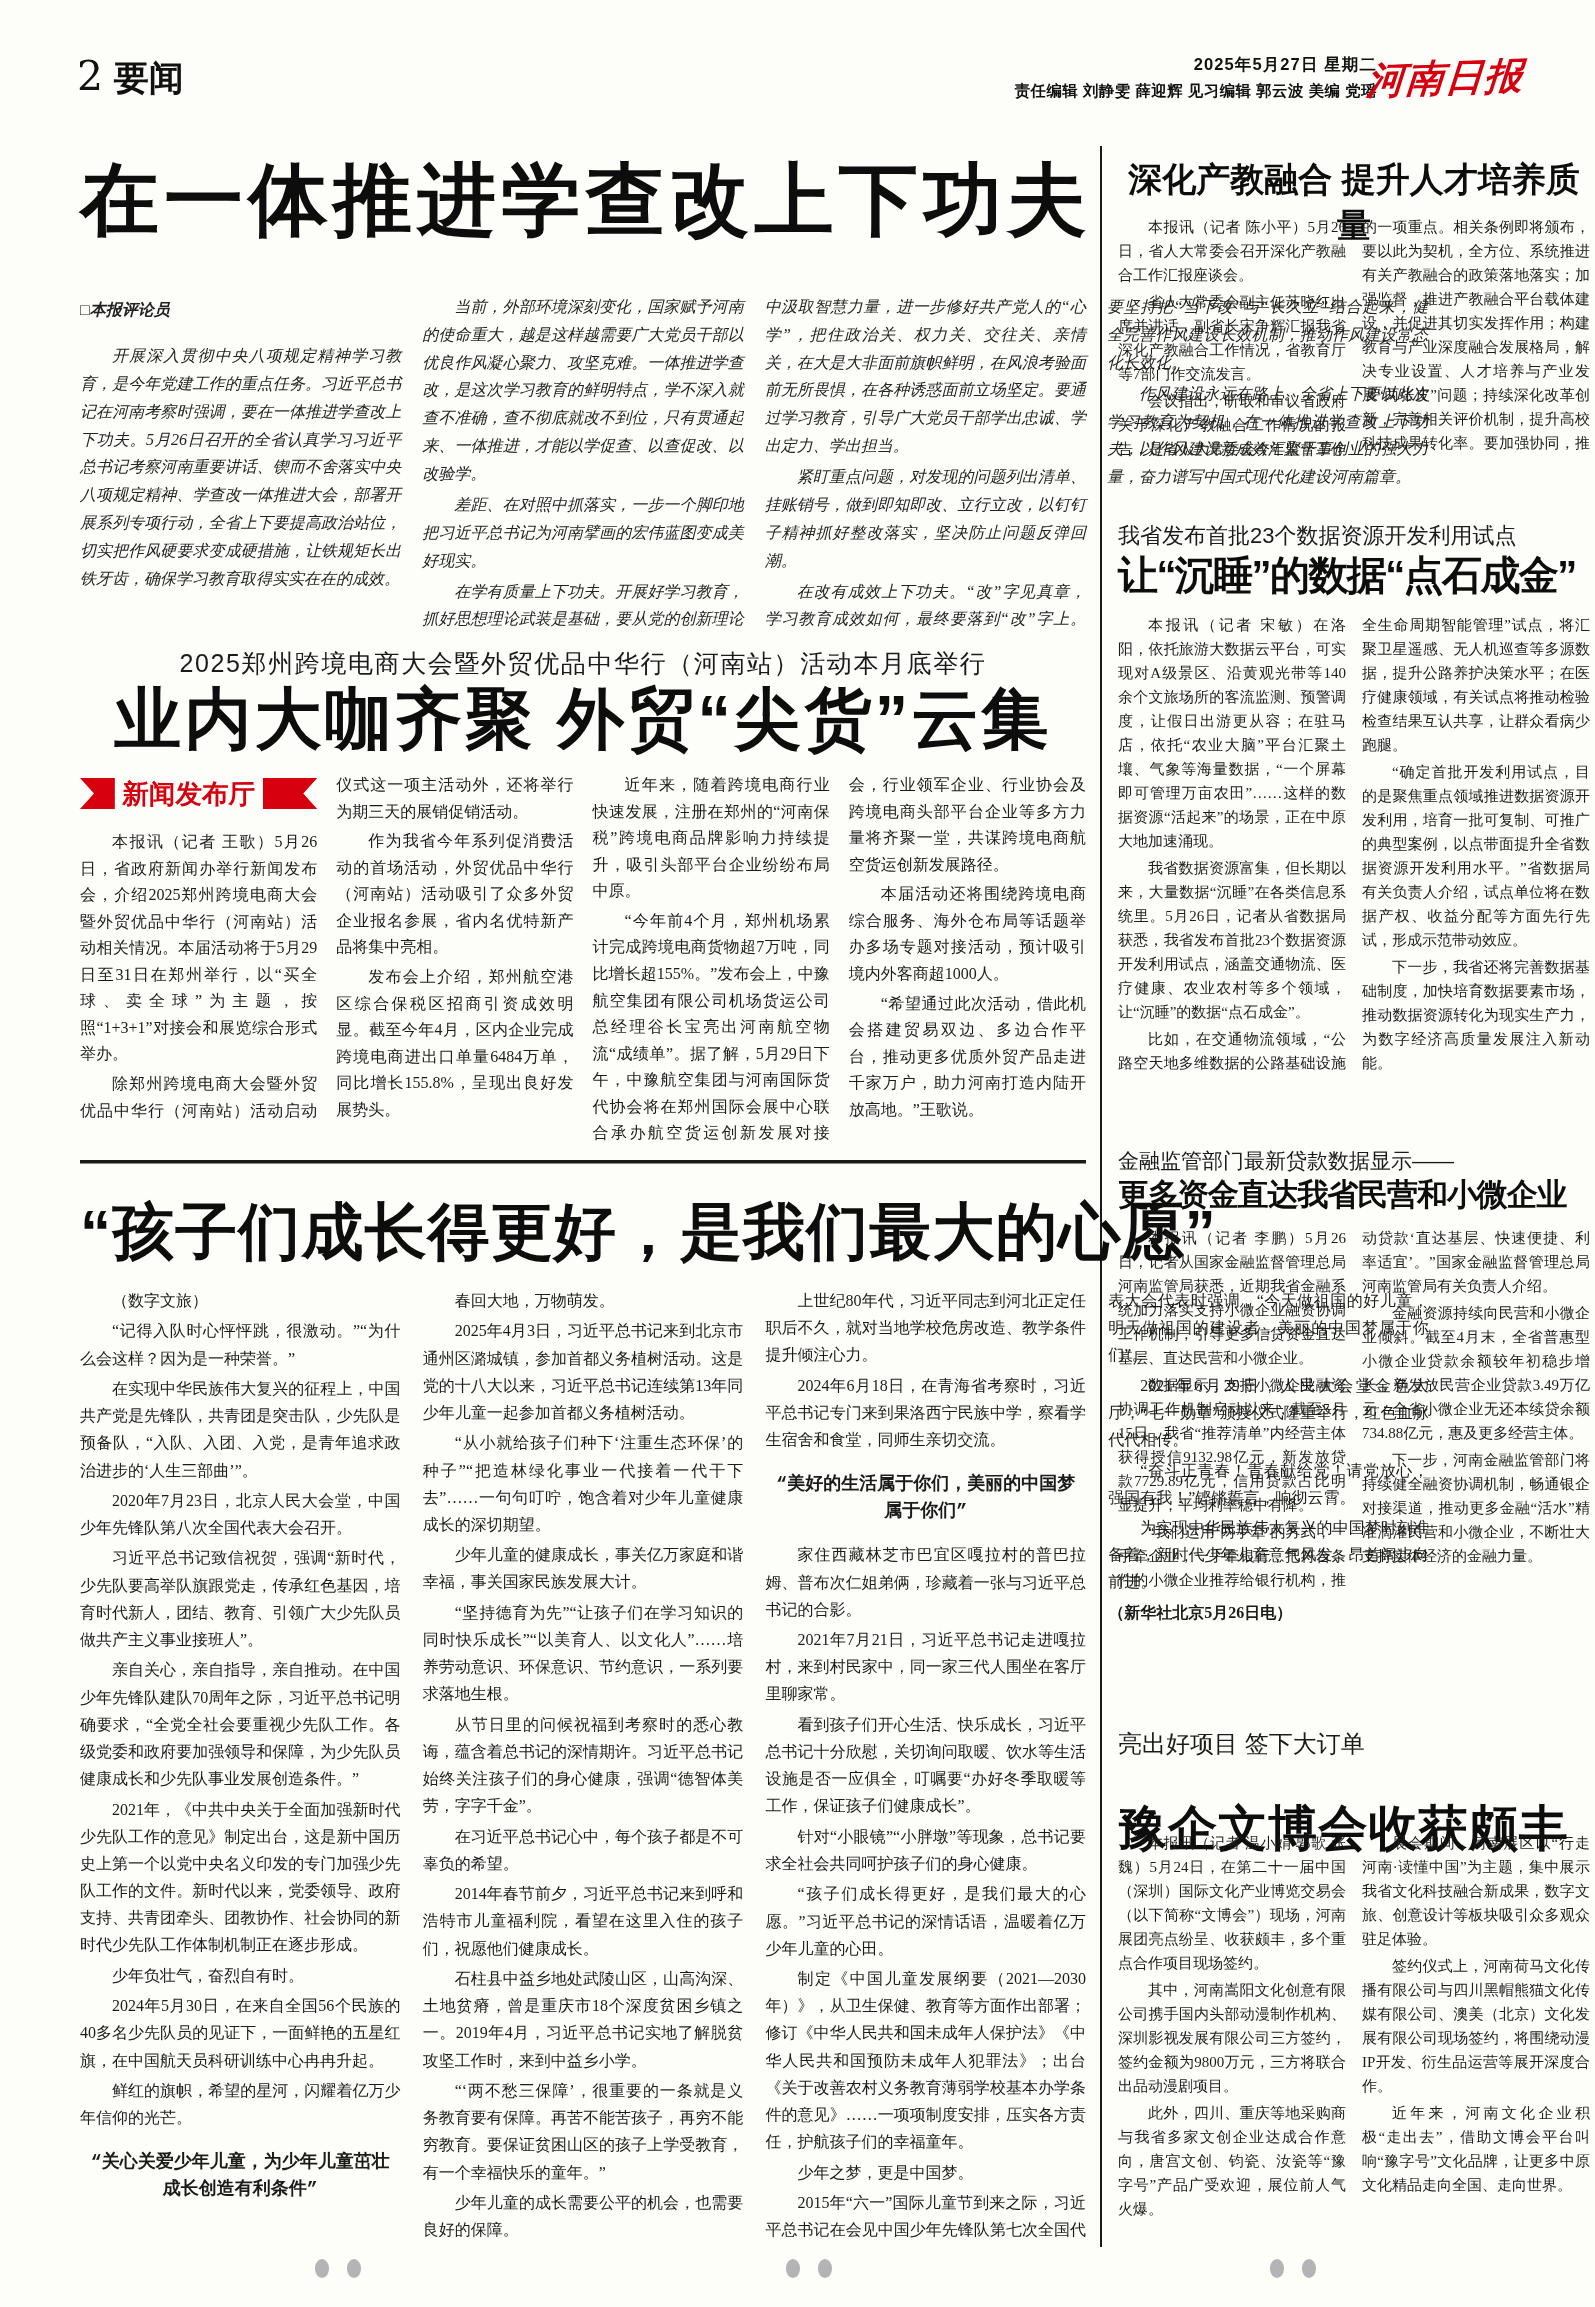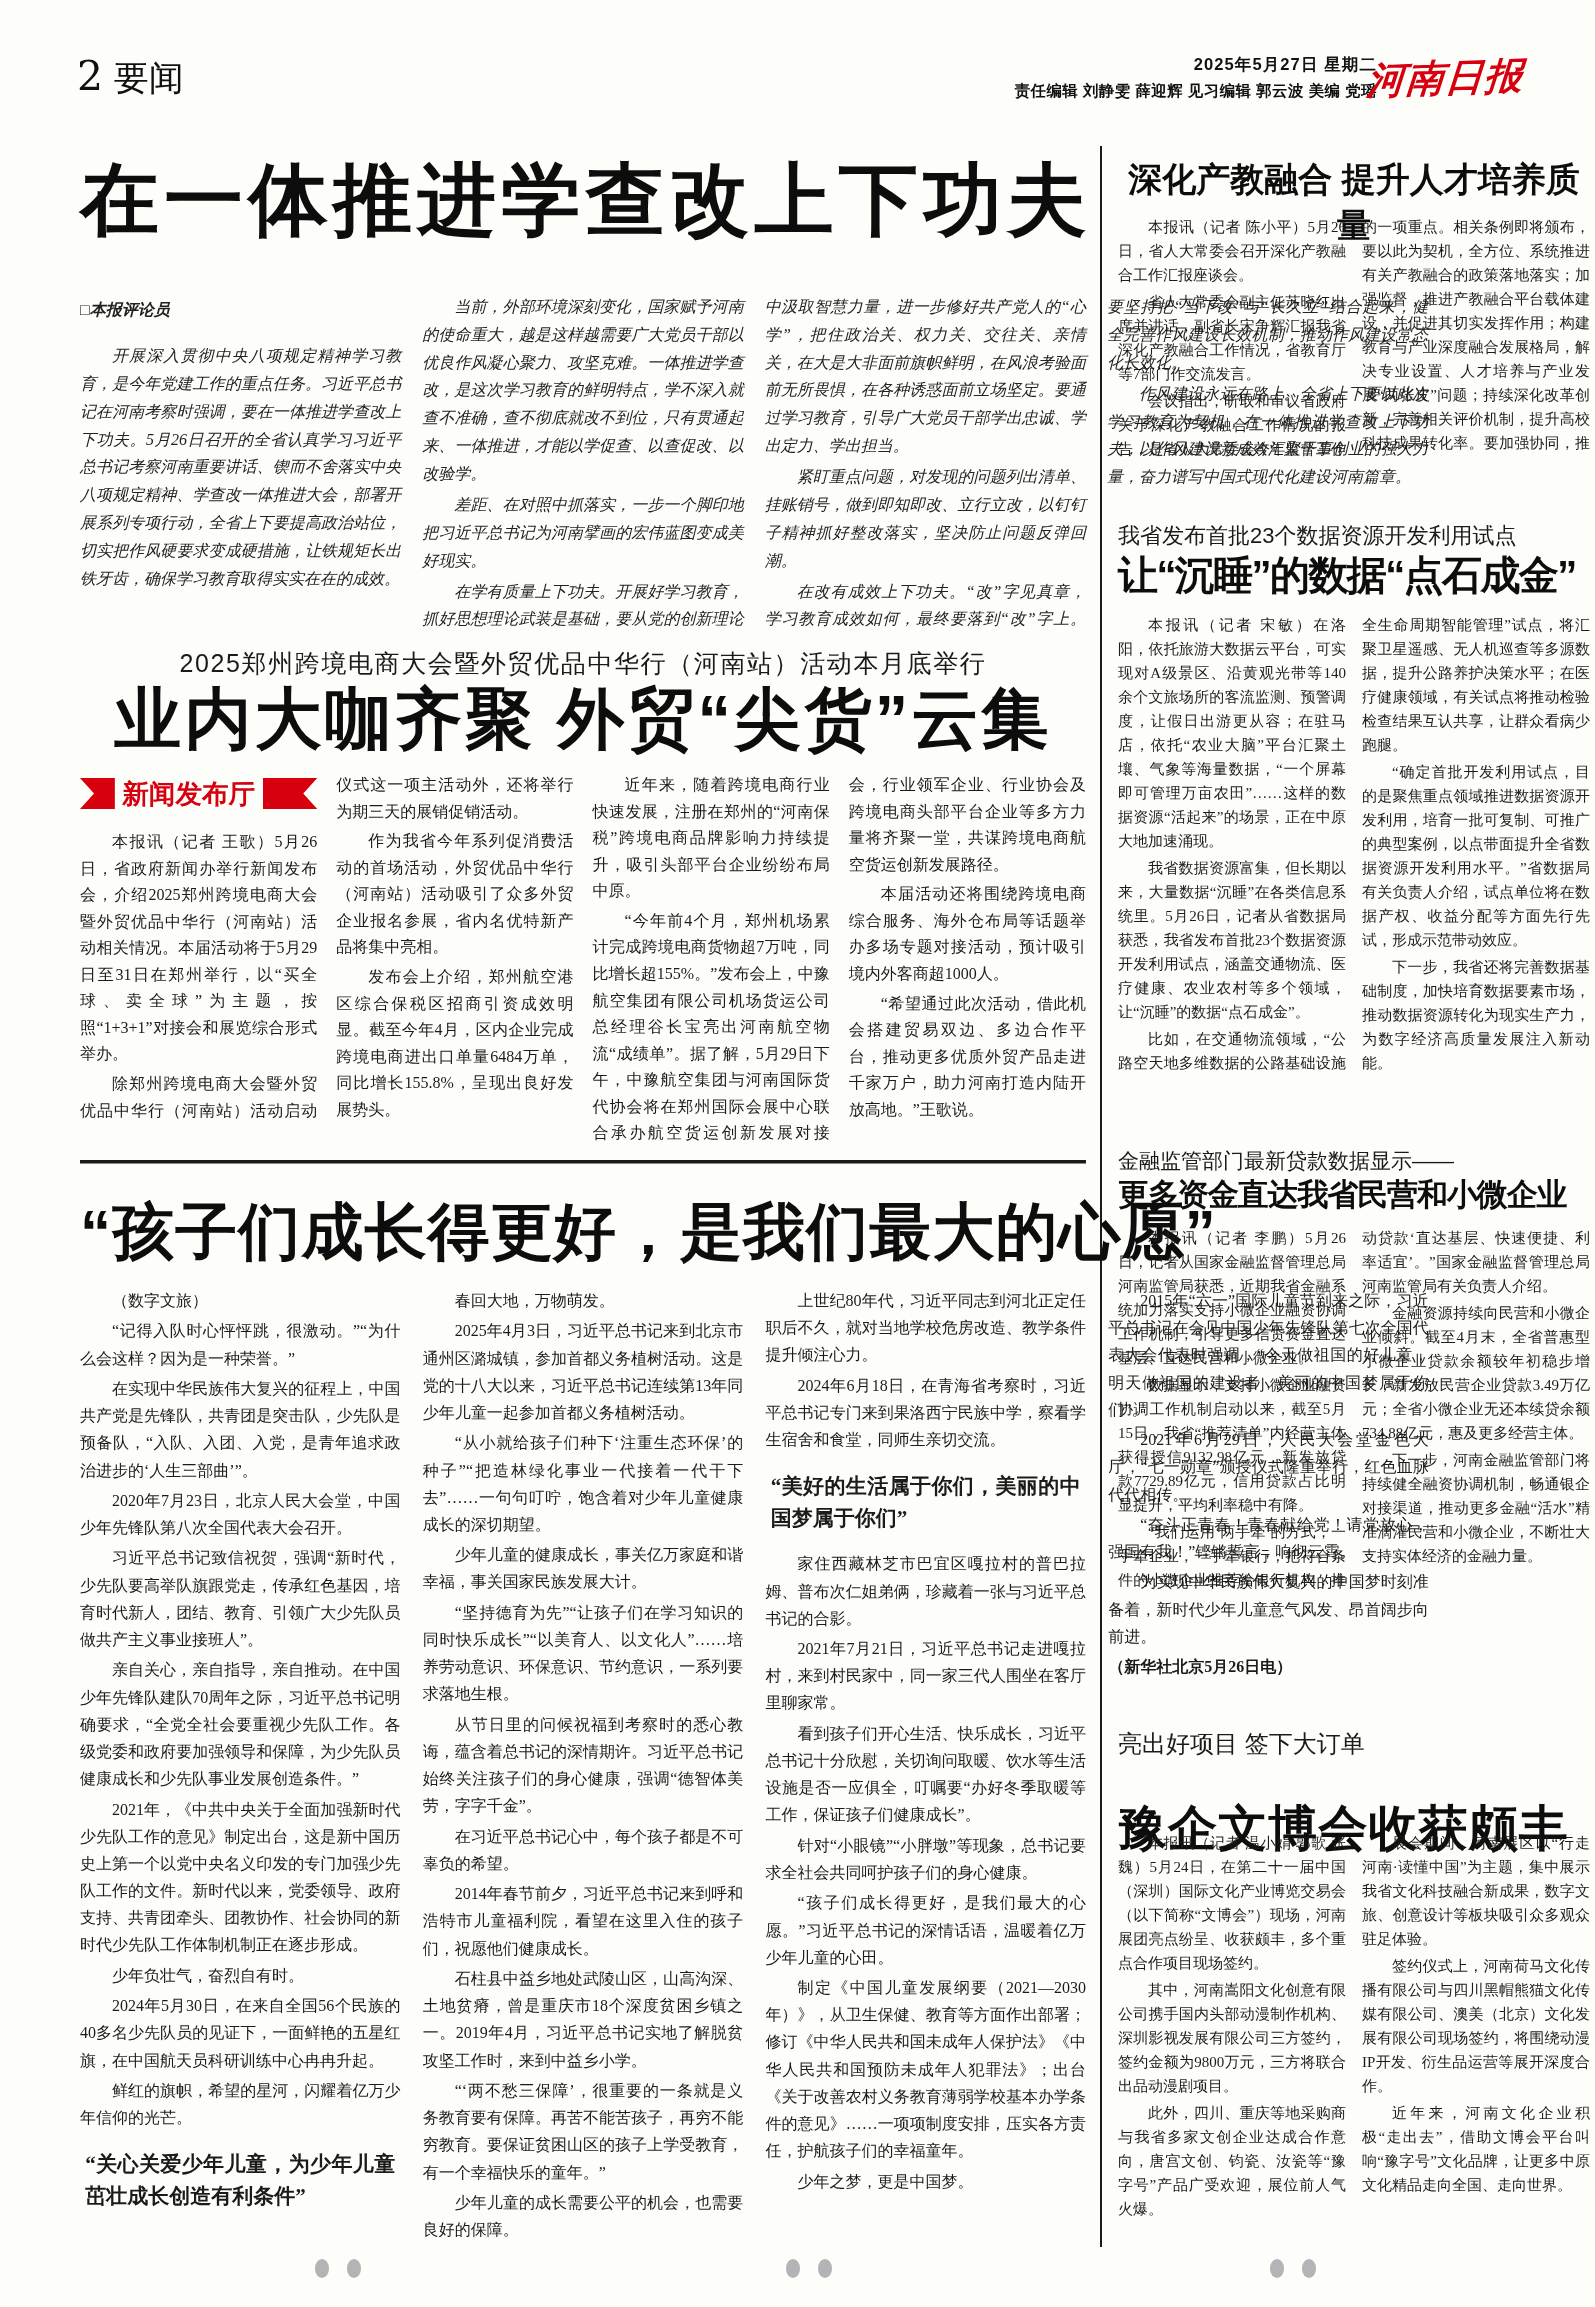--- a/index.html
+++ b/index.html
@@ -5,21 +5,21 @@
   html,body{margin:0;padding:0;}
   body{
     width:1595px;height:2307px;position:relative;
     background:#fdfdfa;color:#111;
     font-family:"Liberation Serif","DejaVu Serif",serif;
     overflow:hidden;
   }
   .abs{position:absolute;}
   
   .page-no{font-family:"DejaVu Serif",serif;font-size:41px;font-weight:400;letter-spacing:1.1px;}
-  .section-name{font-family:"Liberation Sans","DejaVu Sans",sans-serif;font-weight:400;font-size:35px;margin-left:9.6px;}
+  .section-name{font-family:"Liberation Sans","DejaVu Sans",sans-serif;font-weight:700;font-size:35px;margin-left:9.6px;}
   .head-right{text-align:right;font-family:"Liberation Sans","DejaVu Sans",sans-serif;}
   .head-date{font-size:16.5px;font-weight:700;letter-spacing:1.1px;}
   .head-editors{font-size:15.4px;font-weight:700;margin-top:5.3px;letter-spacing:0.5px;}
   .masthead{
     font-family:"DejaVu Serif",serif;font-size:38px;font-weight:900;font-style:italic;
     color:#d6000f;transform:skewX(-6deg) rotate(-2deg);letter-spacing:1.1px;white-space:nowrap;
   }
   
   .vrule{width:1.6px;background:#1a1a1a;}
   .hrule-thick{height:3.2px;background:#1a1a1a;border-bottom:1.1px solid #888;}
@@ -28,22 +28,22 @@
   .headline{font-family:"Liberation Sans","DejaVu Sans",sans-serif;font-weight:900;color:#0d0d0d;white-space:nowrap;}
   .bodyflow{column-fill:balance;text-align:justify;color:#1b1b1b;}
   .bodyflow .para{margin:0 0 3.2px 0;text-indent:2em;}
   .bodyflow .lead{text-indent:2em;}
   .bodyflow .end{text-indent:0;font-weight:700;}
   .bodyflow .article-byline{
     font-family:"Liberation Sans","DejaVu Sans",sans-serif;font-weight:700;
     text-indent:0;margin:3.2px 0 18px 0;
   }
   .bodyflow .subhead{
-    font-family:Liberation Serif, serif;font-weight:900;font-size:21px;
-    line-height:1.5;margin:18px 5.3px 16px 5.3px;text-indent:0;
+    font-family:Liberation Mono, monospace;font-weight:900;font-size:18px;
+    text-align:center;line-height:1.5;margin:18px 5.3px 16px 5.3px;text-indent:0;
   }
   .kai{font-style:italic;color:#222;margin-top:24px;}
   
   .badge{display:flex;align-items:center;gap:7.4px;margin:2.1px 0 16px 0;height:39px;}
   .badge-bar-l{width:51px;height:31px;background:#d6000f;
     clip-path:polygon(0 0,100% 0,100% 100%,0 100%,14px 50%);}
   .badge-text{font-family:"Liberation Sans","DejaVu Sans",sans-serif;font-weight:900;
     font-size:26.6px;color:#d6000f;white-space:nowrap;}
   .badge-bar-r{width:80px;height:31px;background:#d6000f;
     clip-path:polygon(0 0,100% 0,calc(100% - 14px) 50%,100% 100%,0 100%);}

